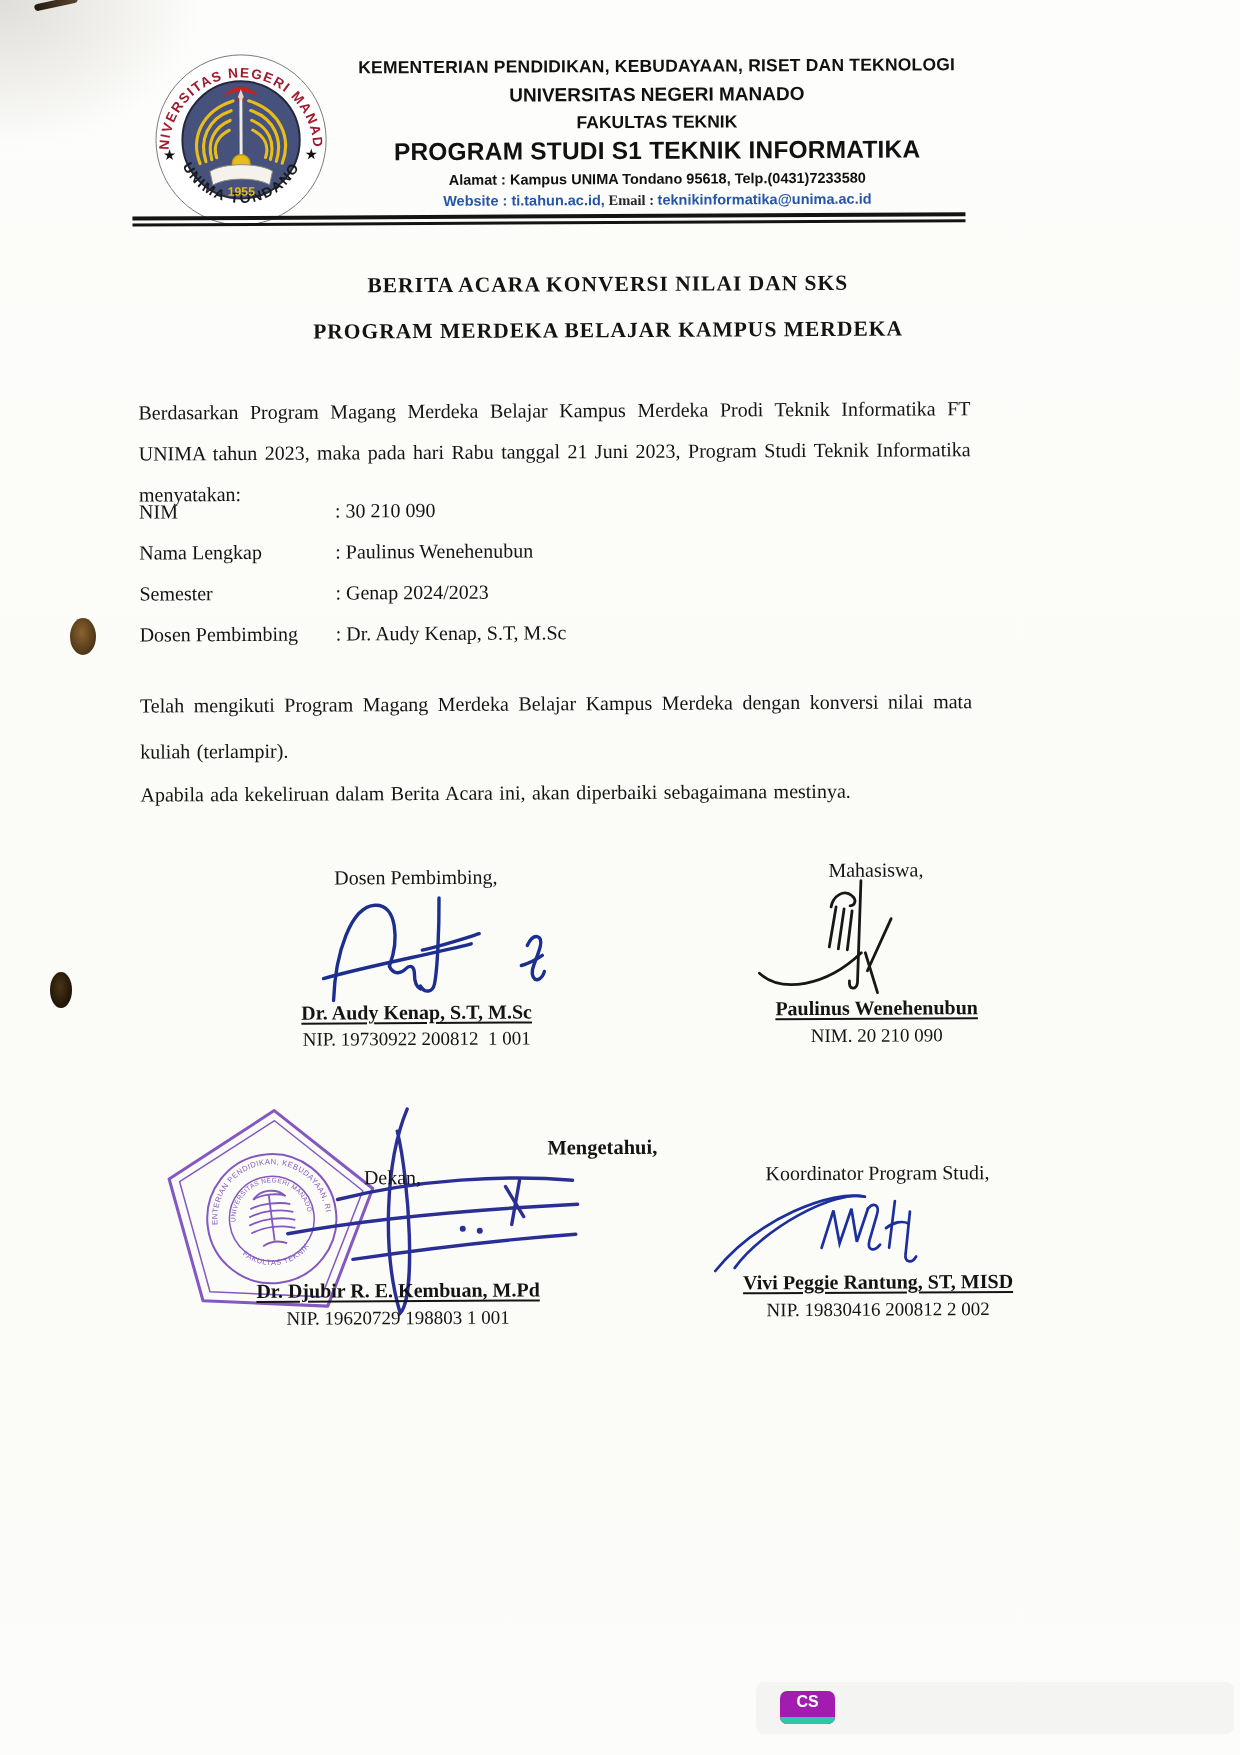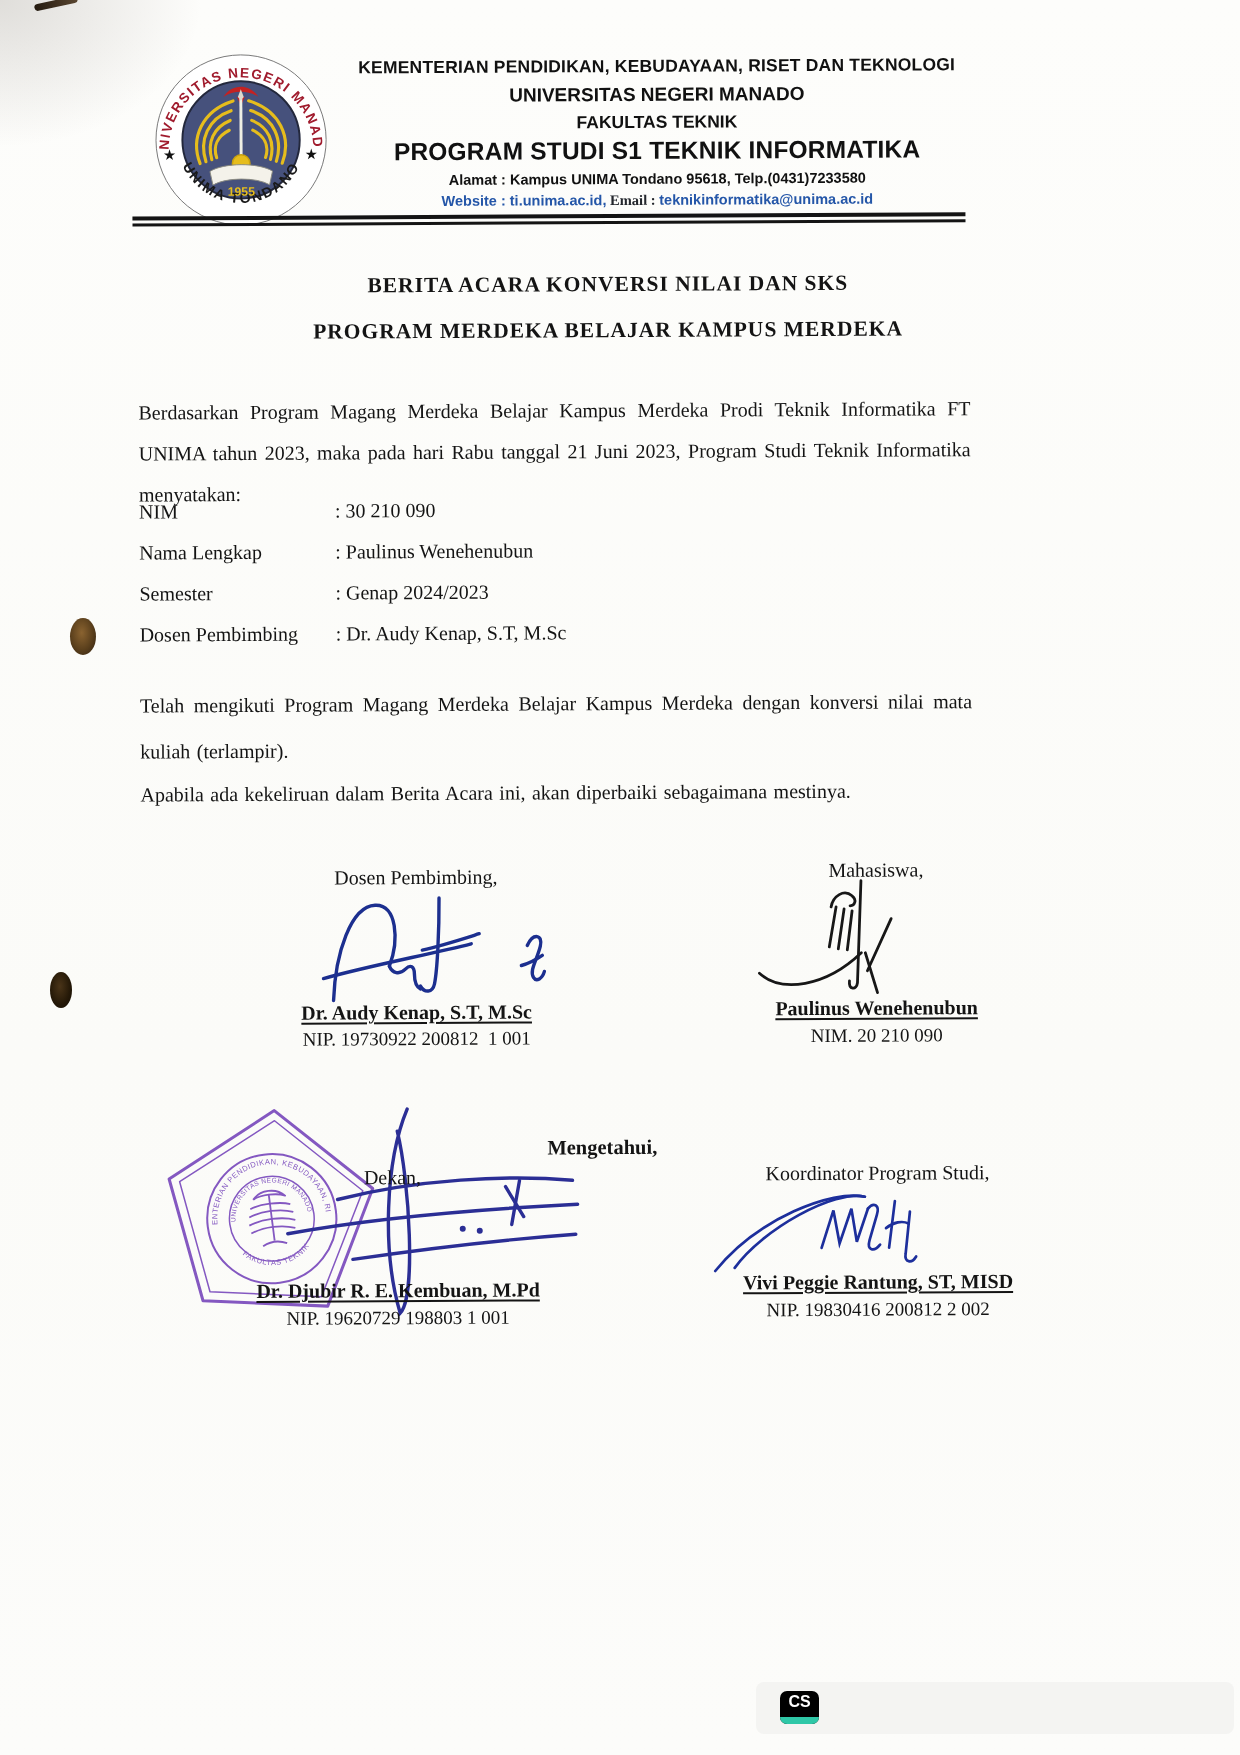--- a/index.html
+++ b/index.html
@@ -45,22 +45,22 @@
   .sig-name{font-weight:700; text-decoration:underline; text-underline-offset:3px;}
   .sig-id{font-size:19px; white-space:pre;}
   .ack{position:absolute; left:450px; width:300px; top:1136px; text-align:center;
     font-weight:700; font-size:20.5px;}
   .sig-svg{position:absolute;}
   .z1{z-index:1}.z2{z-index:2}.z3{z-index:3}
 
   
   .cs-bar{position:absolute; left:756px; top:1682px; width:478px; height:52px;
     background:#f4f4f2; border-radius:8px;}
-  .cs-icon{position:absolute; left:24px; top:9px; width:39px; height:33px;
-    background:#000000; border-radius:7px; overflow:hidden;}
+  .cs-icon{position:absolute; left:24px; top:9px; width:55px; height:33px;
+    background:#a21caf; border-radius:7px; overflow:hidden;}
   .cs-icon .glyph{position:absolute; left:0; right:0; top:2px; text-align:center;
     color:#fff; font-family:"Liberation Sans",sans-serif; font-weight:700; font-size:16px;}
   .cs-icon .band{position:absolute; left:0; right:0; bottom:0; height:7px; background:#2fc7a7;}
   .cs-text{position:absolute; left:70px; top:11px; font-family:"Liberation Sans",sans-serif;
     font-size:23.5px; color:#3d4247; letter-spacing:.5px;}
 
   
   .spot{position:absolute; border-radius:50%;}
   .spot1{left:70px; top:618px; width:26px; height:37px;
     background:radial-gradient(ellipse at 45% 40%, #8a6330 0%, #5a3f1c 55%, #2e2010 100%);}
@@ -124,21 +124,21 @@
       <path d="M58,122 C72,113 108,113 122,122 L119,136 C106,128 74,128 61,136 Z" fill="#f4f2ea" stroke="#8a8a80" stroke-width="1"></path>
       <text x="90" y="147" text-anchor="middle" font-family="Liberation Sans, sans-serif" font-size="12.5" font-weight="700" fill="#e6bd1c">1955</text>
     </svg>
 
     <div class="lh-line lh-ministry">KEMENTERIAN PENDIDIKAN, KEBUDAYAAN, RISET DAN TEKNOLOGI</div>
     <div class="lh-line lh-university">UNIVERSITAS NEGERI MANADO</div>
     <div class="lh-line lh-faculty">FAKULTAS TEKNIK</div>
     <div class="lh-line lh-program">PROGRAM STUDI S1 TEKNIK INFORMATIKA</div>
     <div class="lh-line lh-address">Alamat : Kampus UNIMA Tondano 95618, Telp.(0431)7233580</div>
     <div class="lh-line lh-contact">
-      <span class="lnk">Website : ti.unima.ac.id,</span><span class="plain"> Email : </span><span class="lnk">teknikinformatika@unima.ac.id</span>
+      <span class="lnk">Website : ti.tahun.ac.id,</span><span class="plain"> Email : </span><span class="lnk">teknikinformatika@unima.ac.id</span>
     </div>
     <div class="rule">
         <div class="inner"></div>
       </div>
 
     <div class="doc-title title1">BERITA ACARA KONVERSI NILAI DAN SKS</div>
     <div class="doc-title title2">PROGRAM MERDEKA BELAJAR KAMPUS MERDEKA</div>
 
     <p class="para intro">Berdasarkan Program Magang Merdeka Belajar Kampus Merdeka Prodi Teknik Informatika FT UNIMA tahun 2023, maka pada hari Rabu tanggal 21 Juni 2023, Program Studi Teknik Informatika menyatakan:</p>
 

